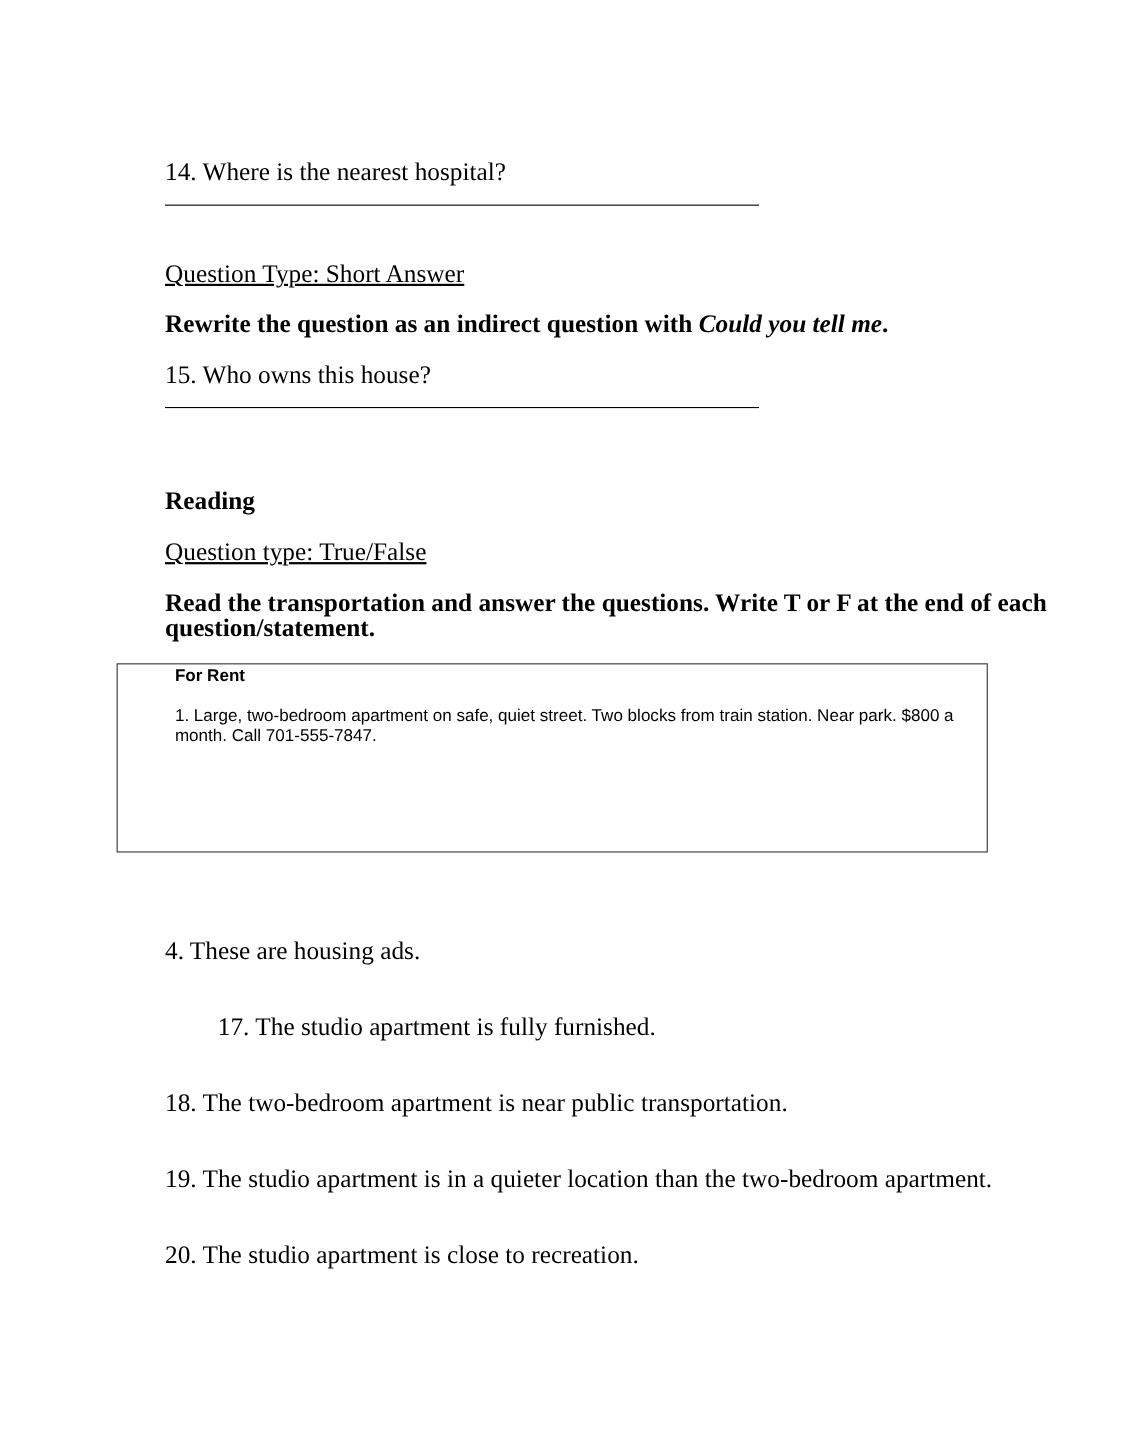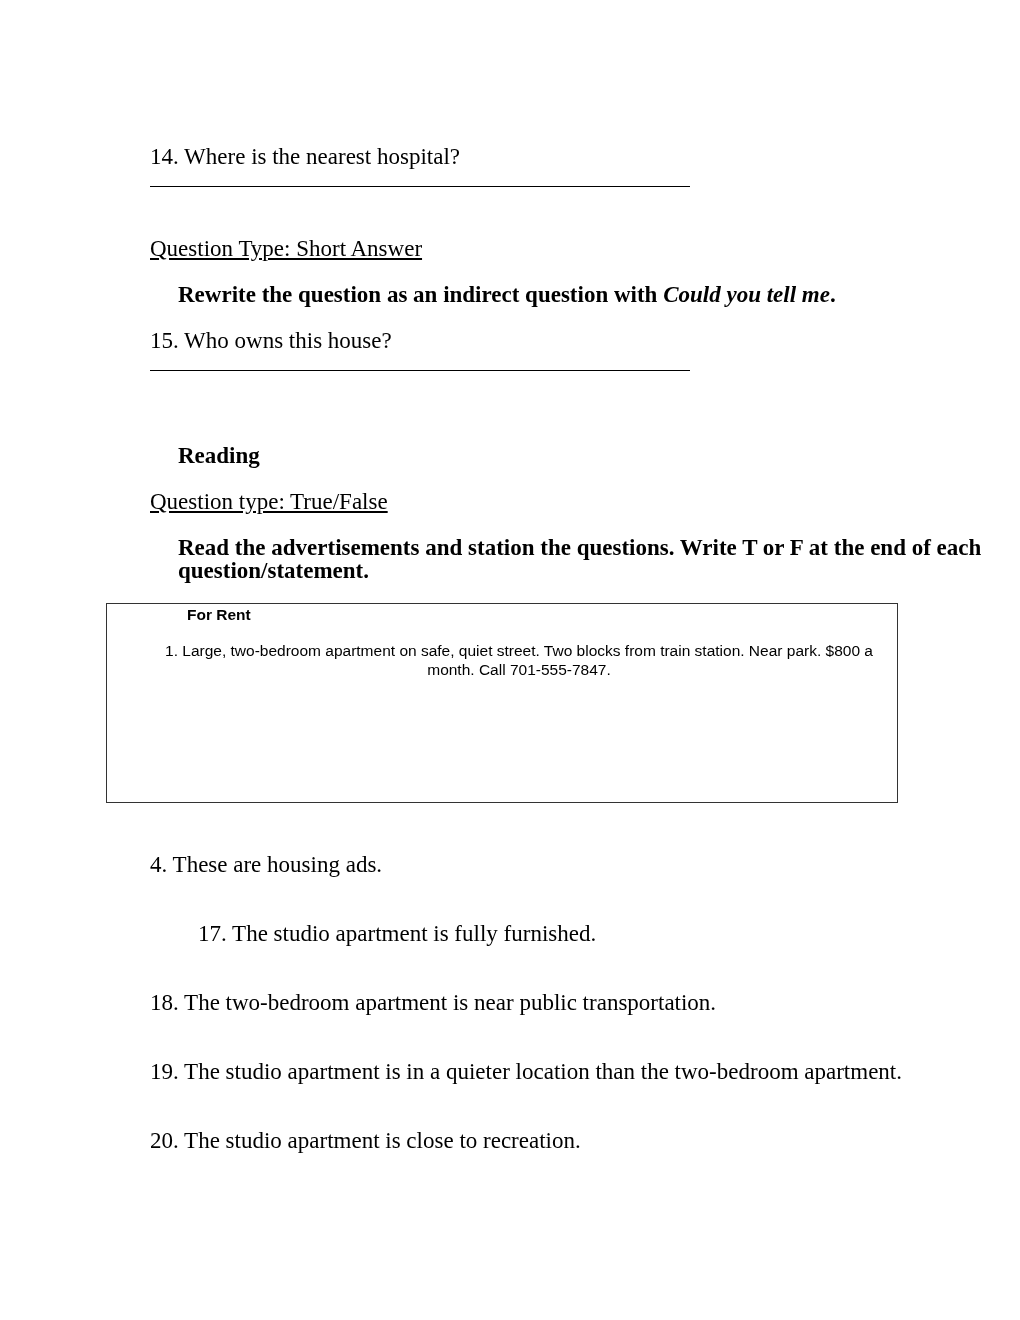--- a/index.html
+++ b/index.html
@@ -2,23 +2,23 @@
 <html><head>
   <meta charset="utf-8">
   <style>
     html, body { margin: 0; padding: 0; background: #ffffff; }
     body { width: 1020px; height: 1320px; position: relative; overflow: hidden; color: #000; }
     .serif { font-family: "Liberation Serif", "DejaVu Serif", serif; font-size: 23px; text-align: right; }
     .sans { font-family: "Liberation Sans", "DejaVu Sans", sans-serif; font-size: 15.5px; }
     .abs { position: absolute; white-space: nowrap; }
     .blank { position: absolute; left: 150px; width: 540px; height: 0; border-bottom: 1px solid #000; }
     .u { text-decoration: underline; }
-    .b { font-weight: bold; margin-left: 28px; }
+    .b { font-weight: bold; }
     .i { font-style: italic; }
-    .box { position: absolute; left: 106px; top: 603px; width: 792px; height: 200px; border: 1px solid #333; box-sizing: border-box; text-align: center; }
+    .box { position: absolute; left: 106px; top: 603px; width: 792px; height: 172px; border: 1px solid #333; box-sizing: border-box; }
     .ad { position: absolute; left: 52px; width: 720px; white-space: normal; line-height: 19px; }
   </style>
 </head>
 <body>
 
 <div class="abs serif" style="left:150px; top:144px;">
   <span>14.</span>
   <span>Where is the nearest hospital?</span>
 </div>
 <div class="blank" style="top:186px;"></div>
@@ -27,21 +27,21 @@
 <div class="abs serif b" style="left:150px; top:282px;"><span>Rewrite the question as an indirect question with </span><span class="i">Could you tell me</span><span>.</span></div>
 
 <div class="abs serif" style="left:150px; top:328px;">
   <span>15.</span>
   <span>Who owns this house?</span>
 </div>
 <div class="blank" style="top:370px;"></div>
 
 <div class="abs serif b" style="left:150px; top:443px;">Reading</div>
 <div class="abs serif u" style="left:150px; top:489px;">Question type: True/False</div>
-<div class="abs serif b" style="left:150px; top:535px;">Read the advertisements and station the questions. Write T or F at the end of each</div>
+<div class="abs serif b" style="left:150px; top:535px;">Read the transportation and answer the questions. Write T or F at the end of each</div>
 <div class="abs serif b" style="left:150px; top:558px;">question/statement.</div>
 
 <div class="box sans">
   <div class="abs b" style="left:52px; top:2px;">For Rent</div>
   <div class="ad" style="top:37px;">1. Large, two-bedroom apartment on safe, quiet street. Two blocks from train station. Near park. $800 a month. Call 701-555-7847.</div>
 </div>
 
 <div class="abs serif" style="left:150px; top:852px;">4. These are housing ads.</div>
 <div class="abs serif" style="left:150px; top:921px;margin-left:48px;">17. The studio apartment is fully furnished.</div>
 <div class="abs serif" style="left:150px; top:990px;">18. The two-bedroom apartment is near public transportation.</div>

